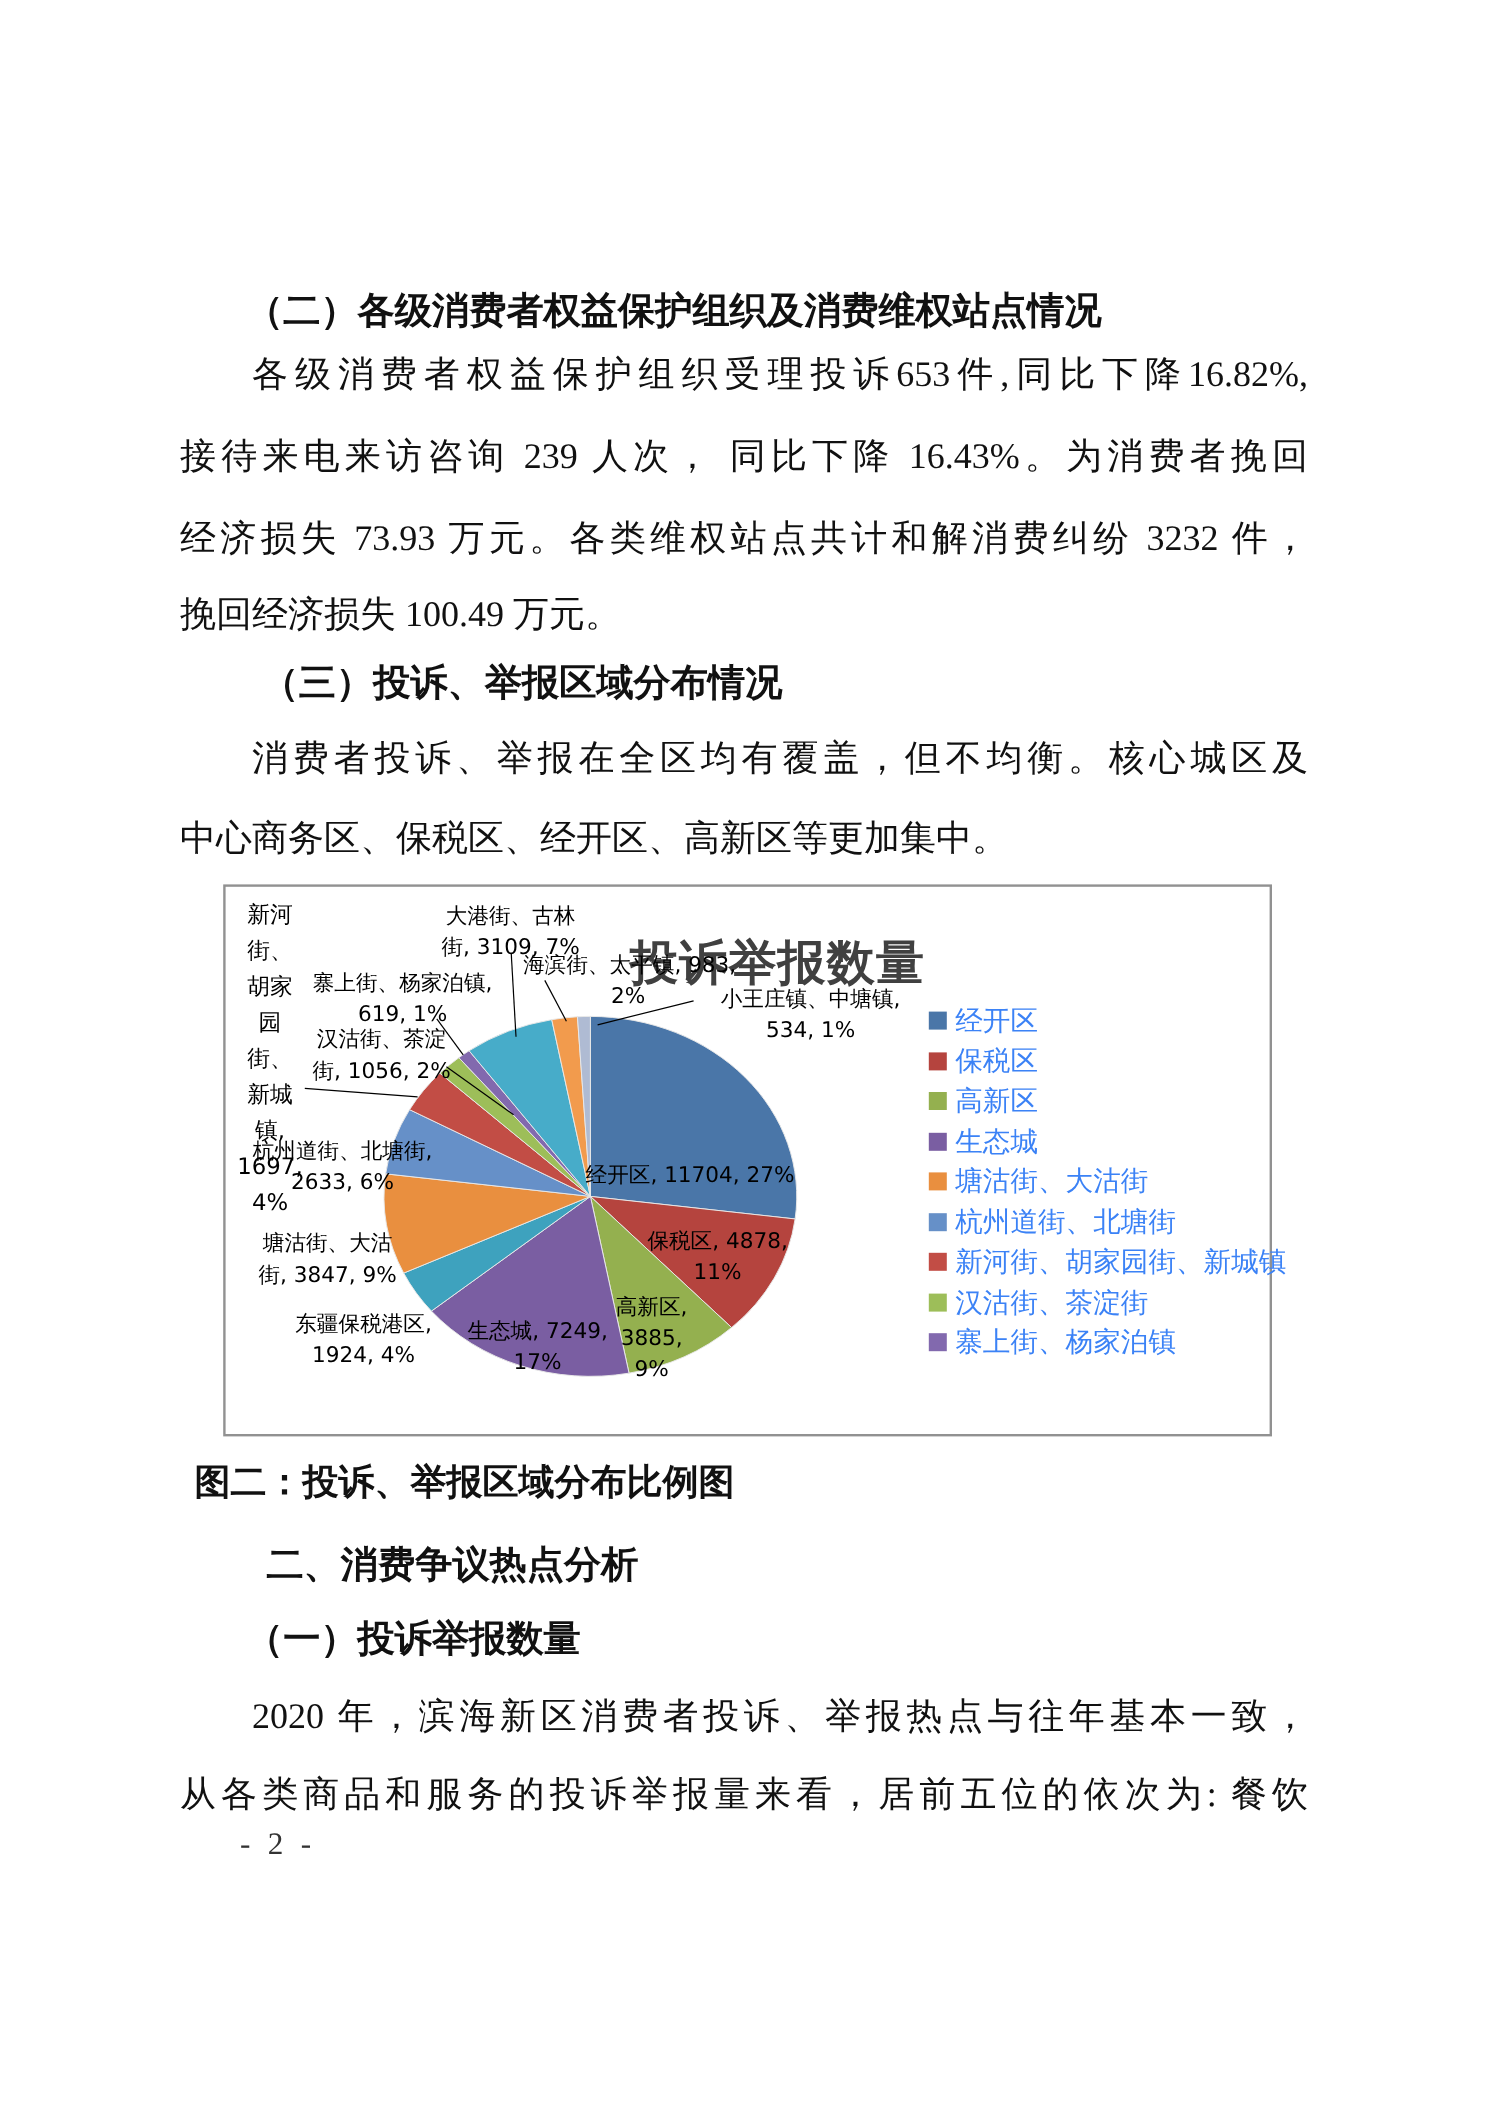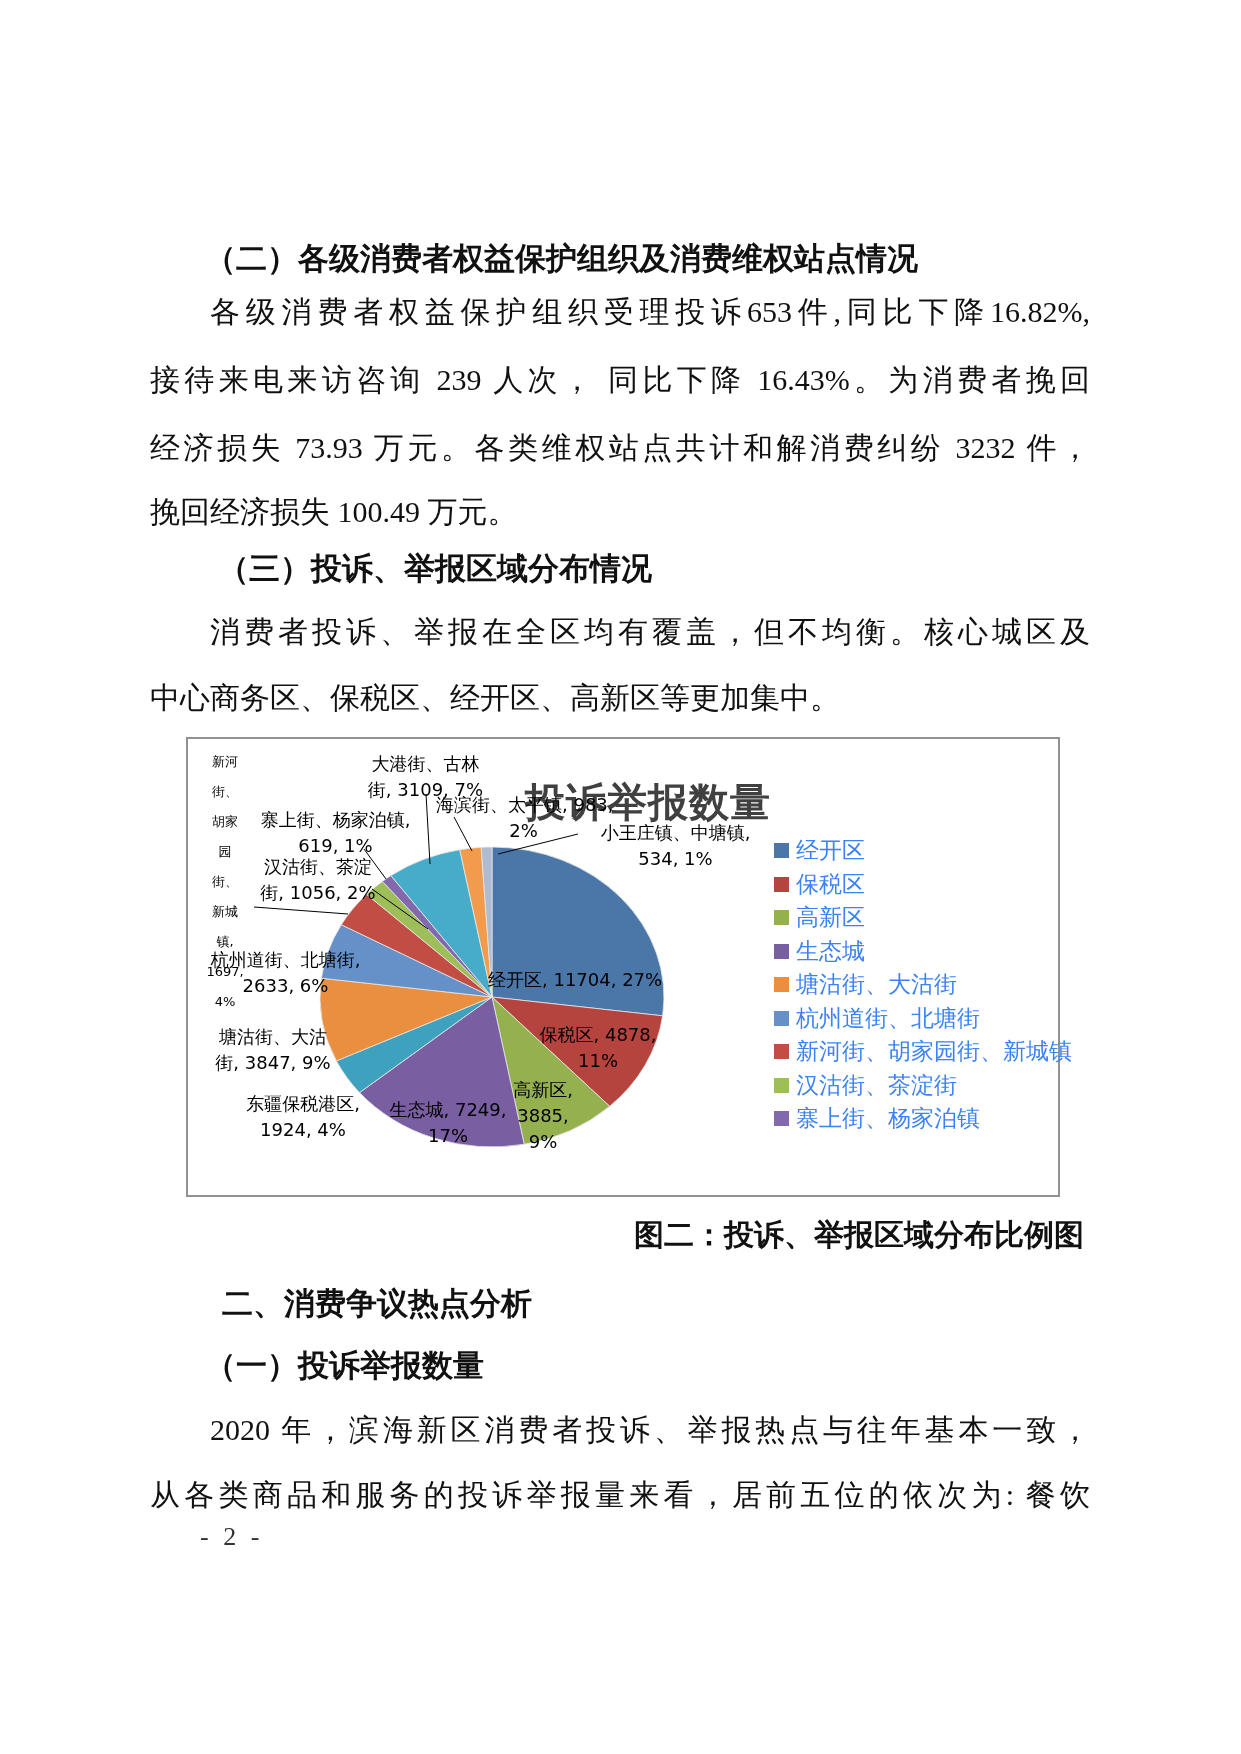--- a/index.html
+++ b/index.html
@@ -17,21 +17,21 @@
     position:absolute;left:186px;top:737px;width:870px;height:456px;
     border:2px solid #919191;background:#fff;
     font-family:"DejaVu Sans","Liberation Sans",sans-serif;
   }
   .chart-title{
     position:absolute;left:300px;top:12px;width:320px;text-align:center;
     font-size:40px;font-weight:bold;color:#404040;letter-spacing:1px;white-space:nowrap;margin-top:24px;
   }
   .plabel{position:absolute;text-align:center;font-size:18px;line-height:26px;color:#000;}
   .plabel div{white-space:nowrap;}
-  .plabel.col{line-height:30px;font-size:13px;}
+  .plabel.col{line-height:30px;font-size:19px;}
   #pie-svg{position:absolute;left:0;top:0;}
   #legend{position:absolute;left:586px;top:95px;}
   .lg-row{display:flex;align-items:center;height:33.5px;}
   .lg-sw{width:15px;height:15px;margin-right:7px;flex:0 0 auto;}
   .lg-tx{font-size:23px;white-space:nowrap;color:#3b82f6;}
   .caption{font-family:"DejaVu Sans","Liberation Sans",sans-serif;font-weight:bold;font-size:30px;}
   .h-hei{font-family:"DejaVu Sans","Liberation Sans",sans-serif;font-weight:bold;font-size:31px;white-space:nowrap;}
   .pagenum{font-size:26px;letter-spacing:4px;color:#333;}
 </style>
 </head>
@@ -167,20 +167,20 @@
         <span class="lg-sw" style="background: rgb(157, 190, 89);"></span>
         <span class="lg-tx">汉沽街、茶淀街</span>
       </div>
       <div class="lg-row">
         <span class="lg-sw" style="background: rgb(130, 105, 174);"></span>
         <span class="lg-tx">寨上街、杨家泊镇</span>
       </div>
     </div>
 </div>
 
-<div class="abs caption" style="left:144px;top:1215px;width:940px;text-align:right;">图二：投诉、举报区域分布比例图</div>
+<div class="abs caption" style="left:162px;top:1215px;width:940px;text-align:left;">图二：投诉、举报区域分布比例图</div>
 <div class="abs h-hei" style="left:222px;top:1283px;">二、消费争议热点分析</div>
 <div class="abs h-serif" style="left:205px;top:1345px;">（一）投诉举报数量</div>
 
 <div class="abs bodyline just" style="left:210px;top:1410px;width:880px;">2020 年，滨海新区消费者投诉、举报热点与往年基本一致，</div>
 <div class="abs bodyline just" style="left:150px;top:1475px;width:940px;">从各类商品和服务的投诉举报量来看，居前五位的依次为: 餐饮</div>
 
 <div class="abs pagenum" style="left:200px;top:1522px;">- 2 -</div>
 
 </body></html>

